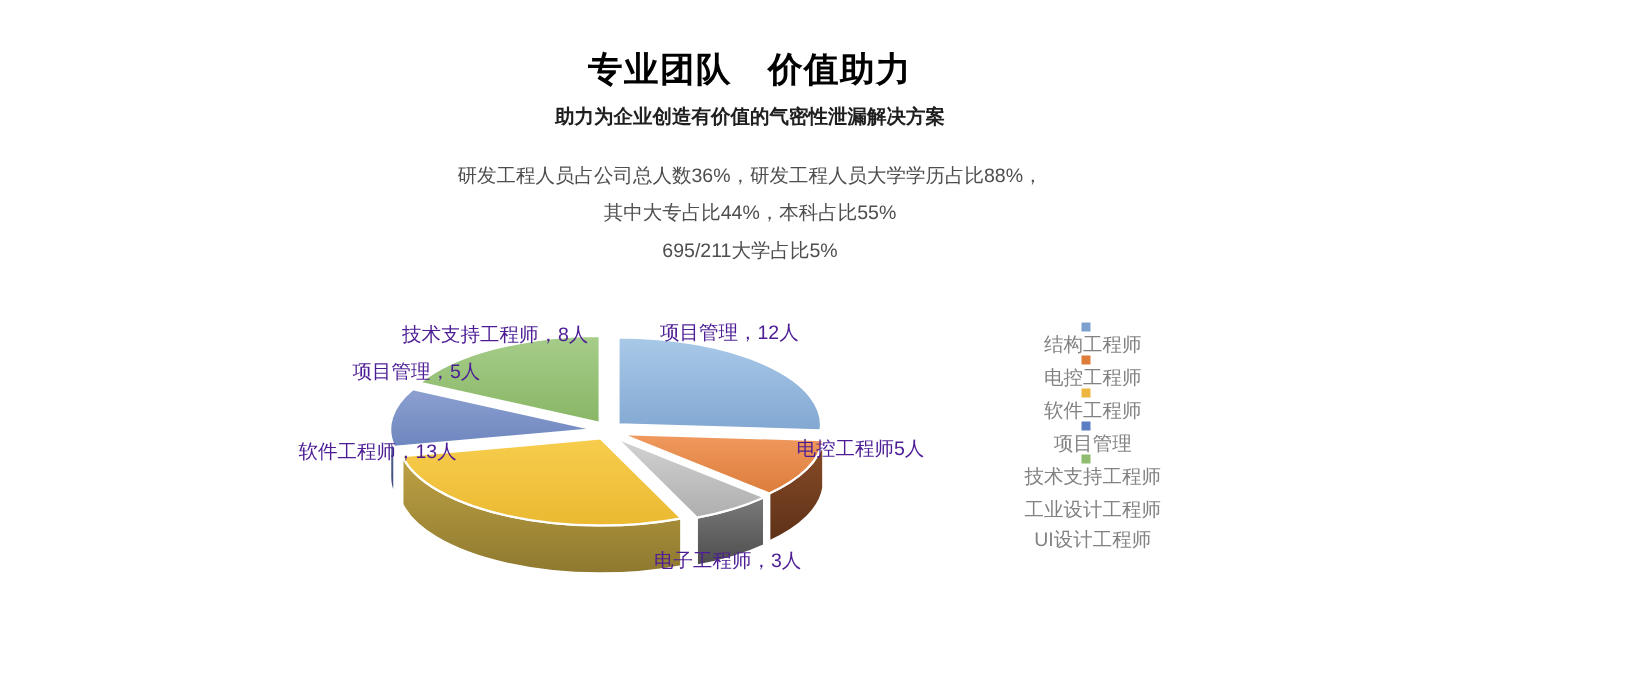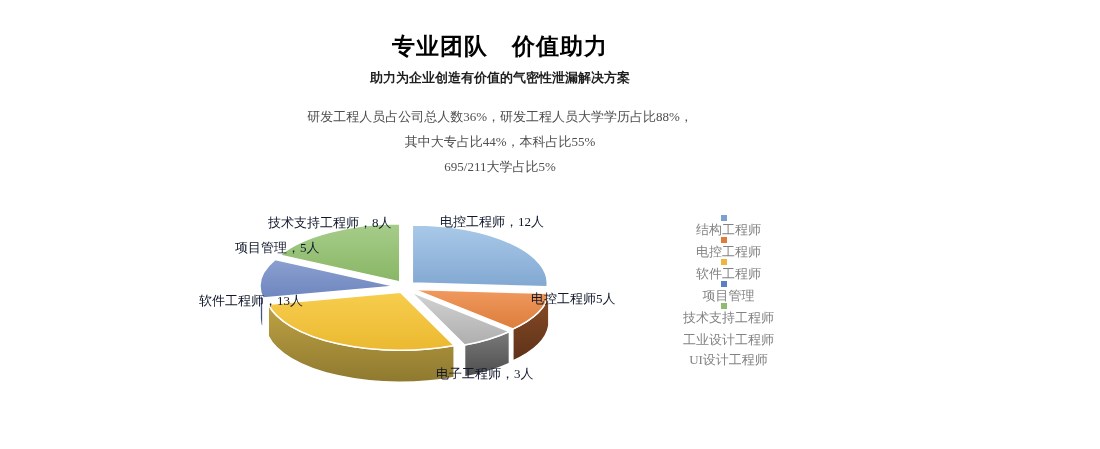--- a/index.html
+++ b/index.html
@@ -1,23 +1,23 @@
 <!DOCTYPE html>
 <html><head>
 <meta charset="utf-8">
 <style>
   html,body{margin:0;padding:0;background:#fff;}
   .page{position:relative;width:1100px;height:449px;background:#fff;overflow:hidden;
-        font-family:Liberation Serif, serif;border-radius:21px;}
+        font-family:Liberation Sans, sans-serif;border-radius:21px;}
   .centerband{position:absolute;left:0;width:1000px;text-align:center;white-space:nowrap;}
   .title{top:31px;font-size:23px;font-weight:700;color:#000;letter-spacing:1px;}
   .subtitle{top:69px;font-size:13px;font-weight:700;color:#1f1f1f;}
   .stats{top:104px;font-size:13px;color:#4e4e4e;line-height:25px;font-weight:400;}
   .pie-wrap{position:absolute;left:220px;top:195px;width:380px;height:212px;}
-  .slice-label{position:absolute;font-size:13px;color:#0f172a;white-space:nowrap;}
+  .slice-label{position:absolute;font-size:13px;color:#4c1d95;white-space:nowrap;}
   .lb-tech{left:268px;top:214px;}
   .lb-struct{left:440px;top:213px;}
   .lb-proj{left:235px;top:239px;}
   .lb-soft{left:199px;top:292px;}
   .lb-ctrl{left:531px;top:290px;}
   .lb-elec{left:436px;top:365px;}
   .legend{position:absolute;left:683px;top:215px;}
   .legend-item{display:flex;align-items:center;height:22px;font-size:13px;color:#828282;white-space:nowrap;flex-direction:column;}
   .legend-item.tight{height:20px;text-align:right;}
   .mk{display:inline-block;width:6px;height:6px;margin-right:9px;background:transparent;flex:0 0 auto;}
@@ -95,21 +95,21 @@
         <path d="M192.31,87.9 L192.31,29.9 A135 58 0 0 1 326.99,91.86 Z" fill="url(#gTop0)" stroke="#ffffff" stroke-width="1.5" stroke-linejoin="round"></path>
         <path d="M194.17,94.39 L328.86,98.35 A135 58 0 0 1 292.83,133.98 Z" fill="url(#gTop1)" stroke="#ffffff" stroke-width="1.5" stroke-linejoin="round"></path>
         <path d="M190.77,96.9 L289.43,136.49 A135 58 0 0 1 244.55,150.1 Z" fill="url(#gTop2)" stroke="#ffffff" stroke-width="1.5" stroke-linejoin="round"></path>
         <path d="M180.4,97.33 L234.18,150.53 A135 58 0 0 1 48.22,109.13 Z" fill="url(#gTop3)" stroke="#ffffff" stroke-width="1.5" stroke-linejoin="round"></path>
         <path d="M175.09,91.18 L42.92,102.98 A135 58 0 0 1 55.23,64.5 Z" fill="url(#gTop4)" stroke="#ffffff" stroke-width="1.5" stroke-linejoin="round"></path>
         <path d="M179.8,86.87 L59.94,60.19 A135 58 0 0 1 179.8,28.87 Z" fill="url(#gTop5)" stroke="#ffffff" stroke-width="1.5" stroke-linejoin="round"></path>
       </svg>
   </div>
 
   <span class="slice-label lb-tech">技术支持工程师，8人</span>
-  <span class="slice-label lb-struct">电控工程师，12人</span>
+  <span class="slice-label lb-struct">项目管理，12人</span>
   <span class="slice-label lb-proj">项目管理，5人</span>
   <span class="slice-label lb-soft">软件工程师，13人</span>
   <span class="slice-label lb-ctrl">电控工程师5人</span>
   <span class="slice-label lb-elec">电子工程师，3人</span>
 
   <div class="legend">
     <div class="legend-item">
       <span class="mk" style="background: rgb(124, 161, 206);"></span>
       <span>结构工程师</span>
     </div>

